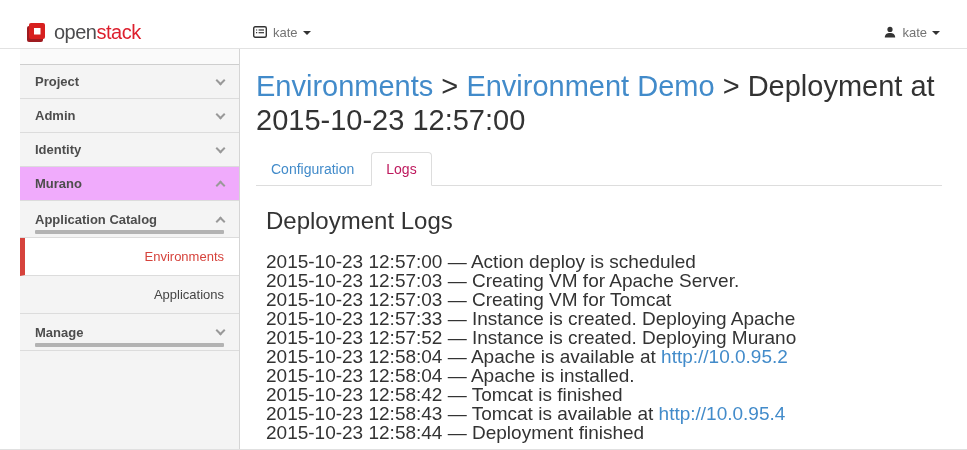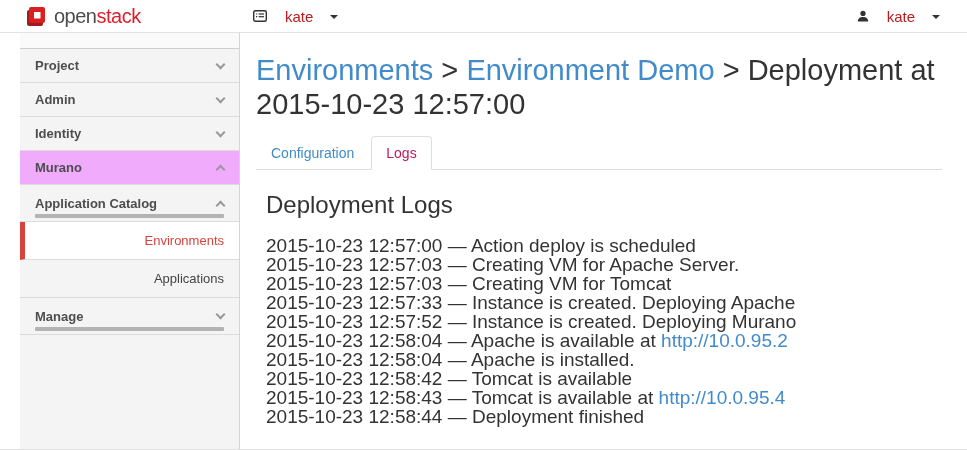--- a/index.html
+++ b/index.html
@@ -13,35 +13,35 @@
   a { text-decoration: none; }
 
   
   .topbar {
     height: 33px;
     background: #fff;
     border-bottom: 1px solid #e2e2e2;
     position: relative;
     display: flex;
     align-items: center;
+    margin-top: 16px;
   }
   .brand {
     display: flex; align-items: center;
     margin-left: 25px;
     cursor: pointer;
   }
   .brand-text { font-size: 20px; font-weight: 500; letter-spacing: -0.5px; margin-left: 7px; }
   .brand-text .p1 { color: #4c4c4e; }
   .brand-text .p2 { color: #dd1f2d; }
   .nav-menu {
     position: absolute;
     display: flex; align-items: center;
-    font-size: 15px; color: #b91c1c;
-    cursor: pointer;
-    gap: 12px;
+    font-size: 13px; color: #737373;
+    cursor: pointer;
   }
   .nav-center { left: 253px; }
   .nav-right  { right: 27px; }
   .nav-menu .lbl { margin: 0 5px 0 6px; }
   .caret {
     width: 0; height: 0;
     border-left: 4px solid transparent;
     border-right: 4px solid transparent;
     border-top: 4px solid #333;
     margin-top: 2px;
@@ -243,21 +243,21 @@
     <div class="tab-content">
       <h2 class="logs-title">Deployment Logs</h2>
       <div class="log-list">
           <div class="log-line"><span>2015-10-23 12:57:00 — </span><span>Action deploy is scheduled</span></div>
           <div class="log-line"><span>2015-10-23 12:57:03 — </span><span>Creating VM for Apache Server.</span></div>
           <div class="log-line"><span>2015-10-23 12:57:03 — </span><span>Creating VM for Tomcat</span></div>
           <div class="log-line"><span>2015-10-23 12:57:33 — </span><span>Instance is created. Deploying Apache</span></div>
           <div class="log-line"><span>2015-10-23 12:57:52 — </span><span>Instance is created. Deploying Murano</span></div>
           <div class="log-line"><span>2015-10-23 12:58:04 — </span><span>Apache is available at </span><a class="log-link" href="#">http://10.0.95.2</a></div>
           <div class="log-line"><span>2015-10-23 12:58:04 — </span><span>Apache is installed.</span></div>
-          <div class="log-line"><span>2015-10-23 12:58:42 — </span><span>Tomcat is available</span></div>
+          <div class="log-line"><span>2015-10-23 12:58:42 — </span><span>Tomcat is finished</span></div>
           <div class="log-line"><span>2015-10-23 12:58:43 — </span><span>Tomcat is available at </span><a class="log-link" href="#">http://10.0.95.4</a></div>
           <div class="log-line"><span>2015-10-23 12:58:44 — </span><span>Deployment finished</span></div>
         </div>
     </div>
   </div>
 </div>
 
 <div class="window-bottom-edge"></div>
 
 </body></html>

